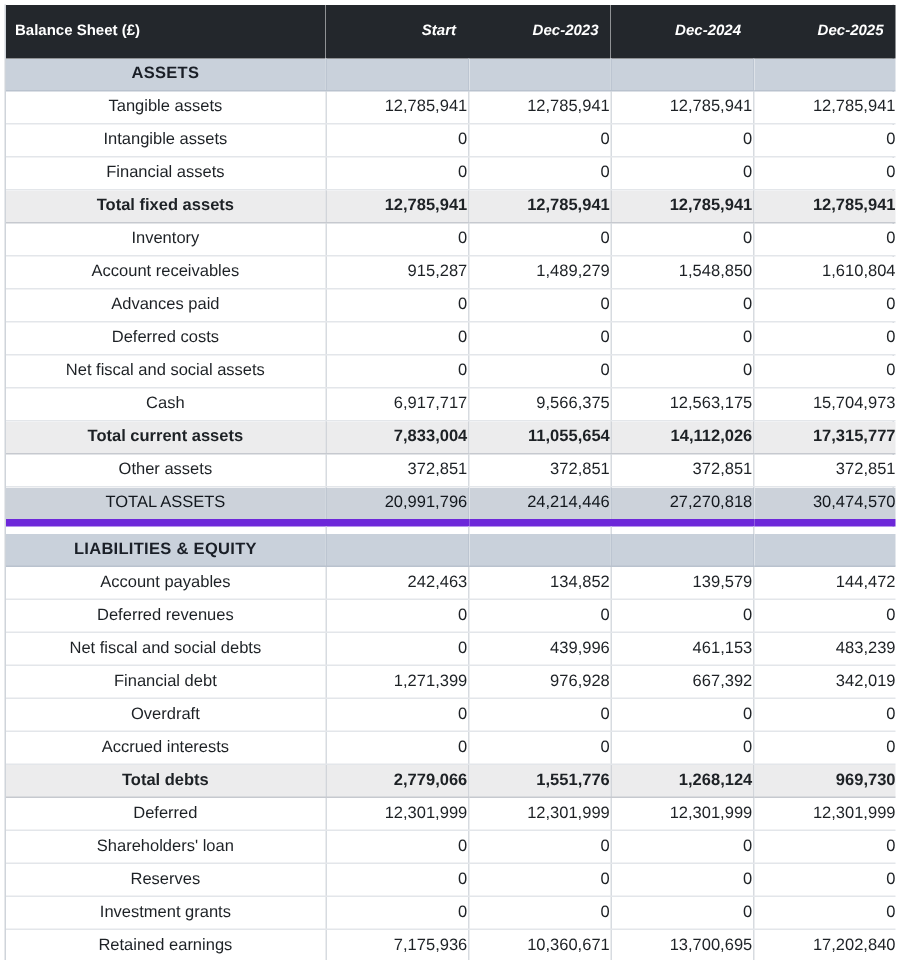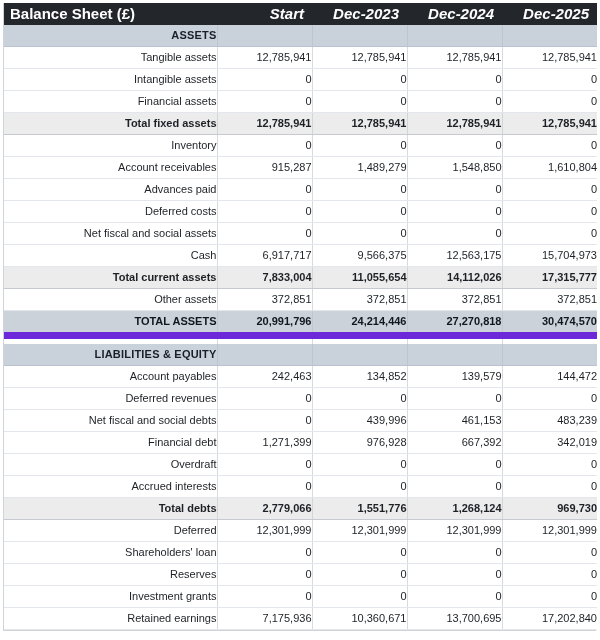--- a/index.html
+++ b/index.html
@@ -40,30 +40,30 @@
     vertical-align: middle;
     white-space: nowrap;
     overflow: hidden;
   }
 
   
   tr.hdr th {
     background: #23272c;
     color: #ffffff;
     font-weight: bold;
-    font-size: 15px;
-    height: 22px;
+    font-size: 10px;
+    height: 36px;
     line-height: 22px;
   }
   tr.hdr th.lbl { text-align: left;  padding-left: 6px; }
   tr.hdr th.val { text-align: right; padding-right: 8px; font-style: italic; }
 
   
   td.lbl {
-    text-align: right;
+    text-align: center;
     padding-left: 6px;
     border-right: 1px solid #d7dbe0;
   }
   td.val {
     text-align: right;
     padding-right: 8px;
     border-right: 1px solid #d7dbe0;
   }
   td.val.last { border-right: none; }
 
@@ -89,23 +89,23 @@
     border-top: 1px solid #c6c9cf;
     border-bottom: 1px solid #c6c9cf;
     border-right-color: #d2d5da;
     margin-top: 32px;
   }
   tr.subtotal td.last { border-right: none; }
 
   tr.grandtotal td {
     background: #ccd2da;
     color: #12171d;
-    font-weight: bold;
+    font-weight: normal;
     border-top: 1px solid #b4bcc7;
-    border-bottom: 7px solid #6d28d9;
+    border-bottom: 5px solid #6d28d9;
     border-right-color: #bfc7d1;
   }
   tr.grandtotal td.last { border-right: none; }
 
   
   tr.spacer td {
     background: #ffffff;
     height: 5px;
     line-height: 5px;
     border: none;

